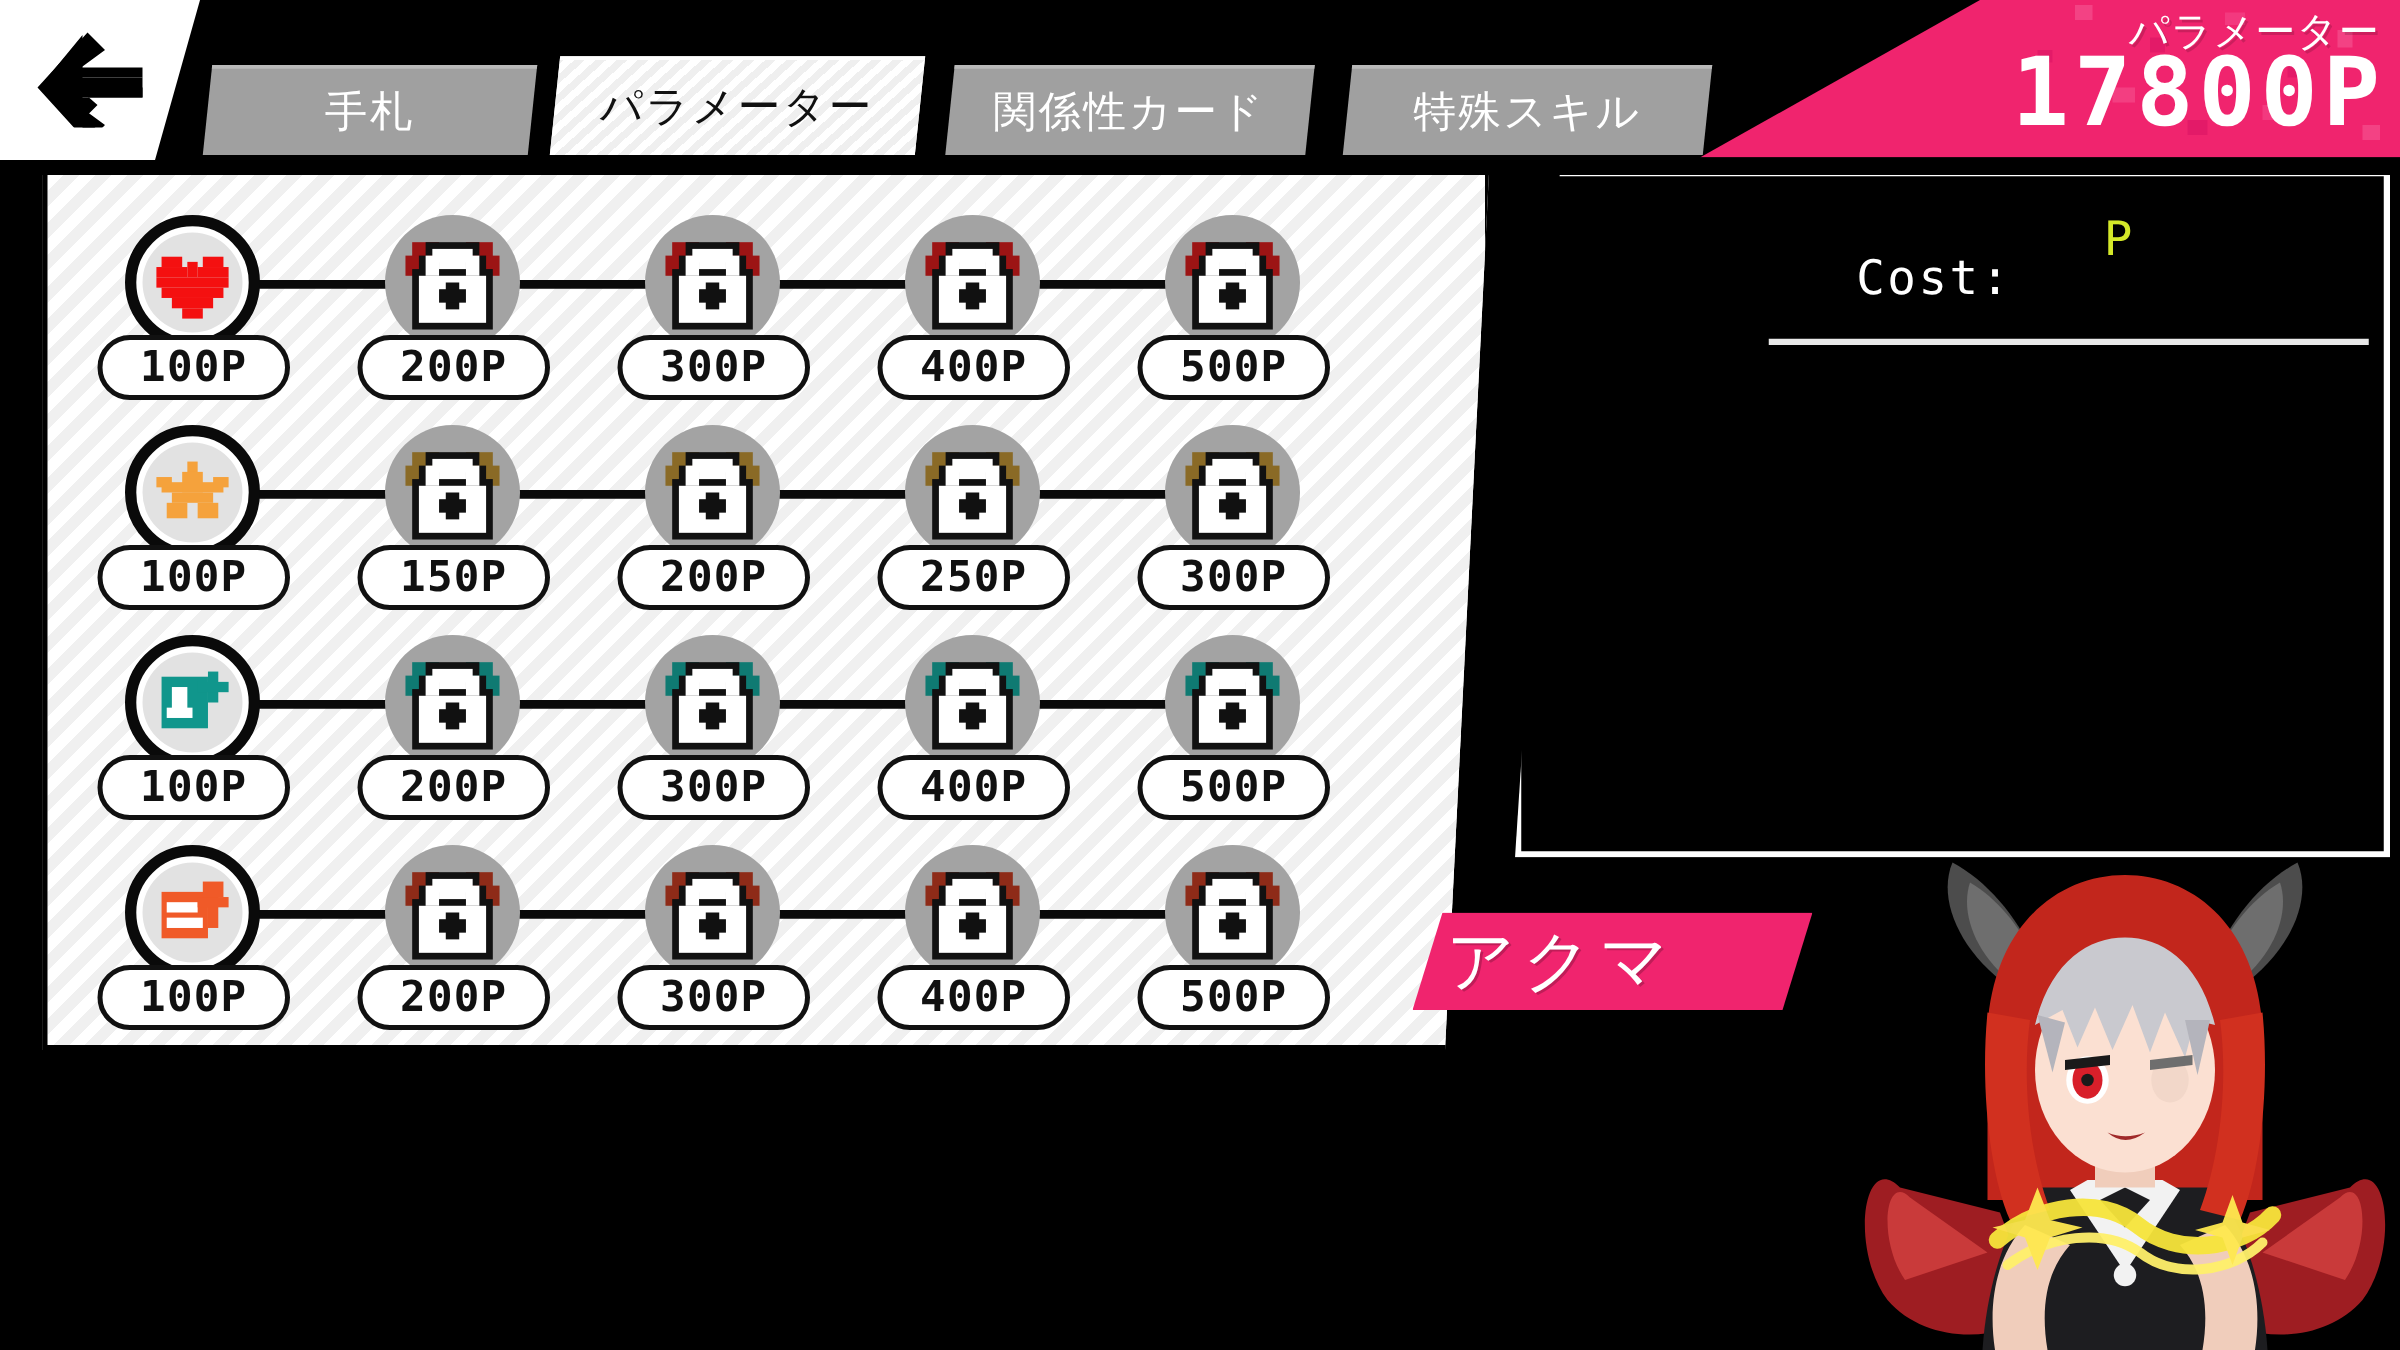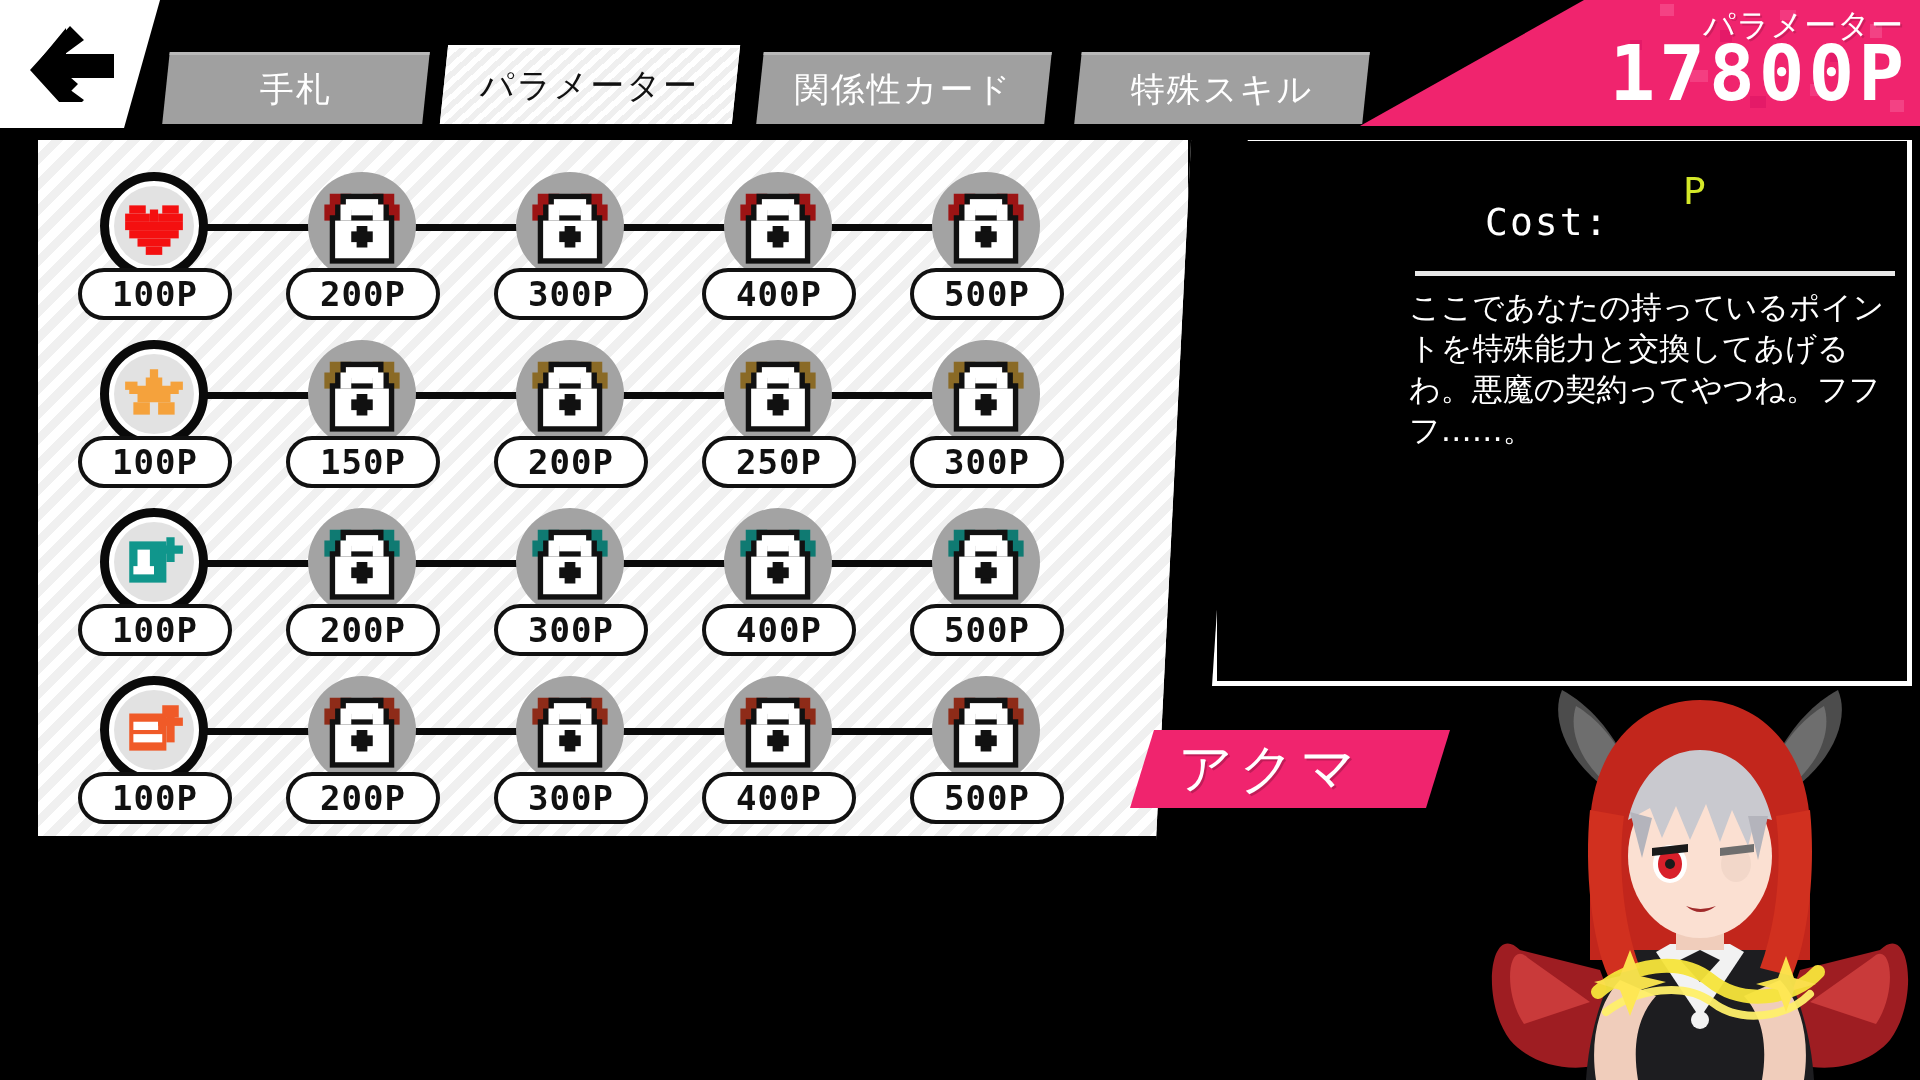--- a/index.html
+++ b/index.html
@@ -119,21 +119,21 @@
   }
 
   
   #name-tag{
     position:absolute; left:1130px; top:730px; width:320px; height:78px;
     background:#f0246e; z-index:8;
     clip-path: polygon(24px 0, 320px 0, 296px 78px, 0 78px);
     display:flex; align-items:center;
   }
   #name-text{
-    color:#fff; font-size:54px; letter-spacing:6px; margin-left:48px;
+    color:#fff; font-size:54px; letter-spacing:6px; margin-left:27px;
     font-family:"DejaVu Sans","Liberation Sans",sans-serif;
     text-shadow:2px 2px 0 rgba(0,0,0,.2);
     text-align:right;
   }
 
   
   #character{ position:absolute; right:0px; bottom:0px; width:440px; height:460px; z-index:9; }
 
   
   #bottom-strip{ position:absolute; left:0; bottom:0; width:1920px; height:36px; background:#000; z-index:1;}
@@ -595,21 +595,20 @@
         </div>
         <div class="price" style="left: -22px; top: 96px;">500P</div>
       </div>
     </div>
 </div>
 
 <div id="info-panel">
   <div id="cost-label">Cost:</div>
   <div id="cost-value">P</div>
   <div id="divider"></div>
-  <div id="desc">ここであなたの持っているポイントを特殊能力と交換してあげるわ。悪魔の契約ってやつね。フフフ……。</div>
 </div>
 
 <div id="name-tag">
   <span id="name-text">アクマ</span>
 </div>
 
 <svg id="character" viewBox="0 0 440 460">
 
   <path d="M40 330 C10 300 0 380 30 420 C60 455 120 455 150 430 L120 350 Z" fill="#9e1d22"></path>
   <path d="M400 330 C430 300 440 380 410 420 C380 455 320 455 290 430 L320 350 Z" fill="#9e1d22"></path>

